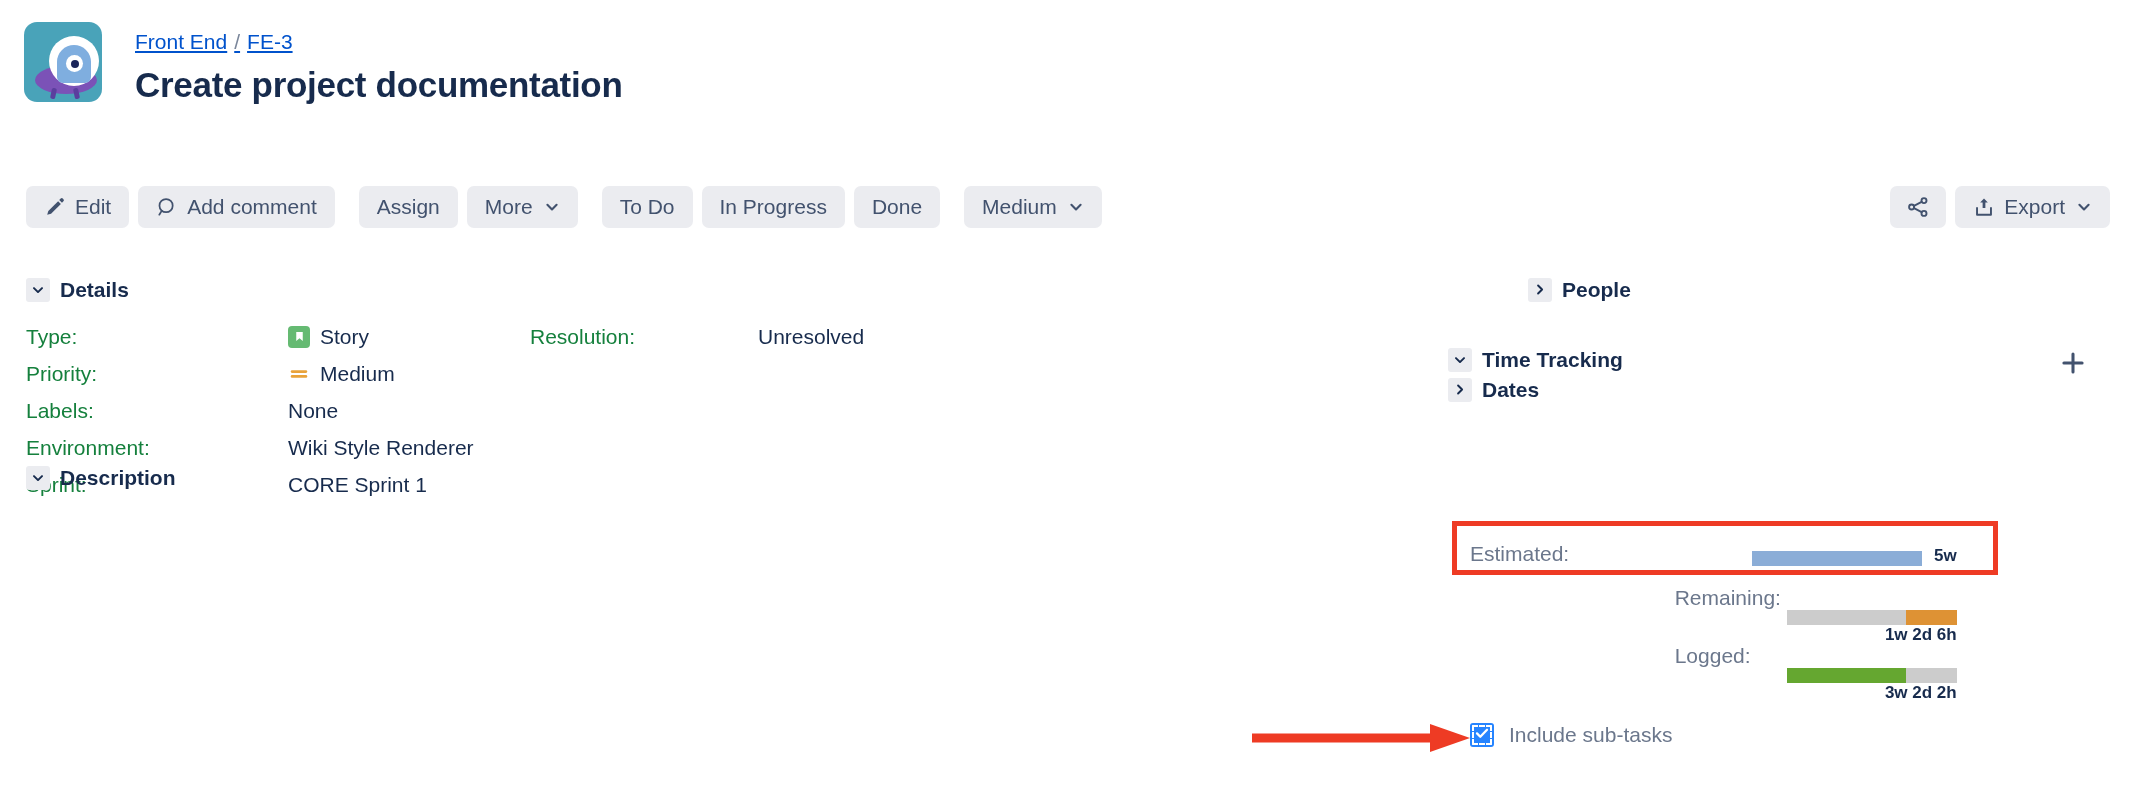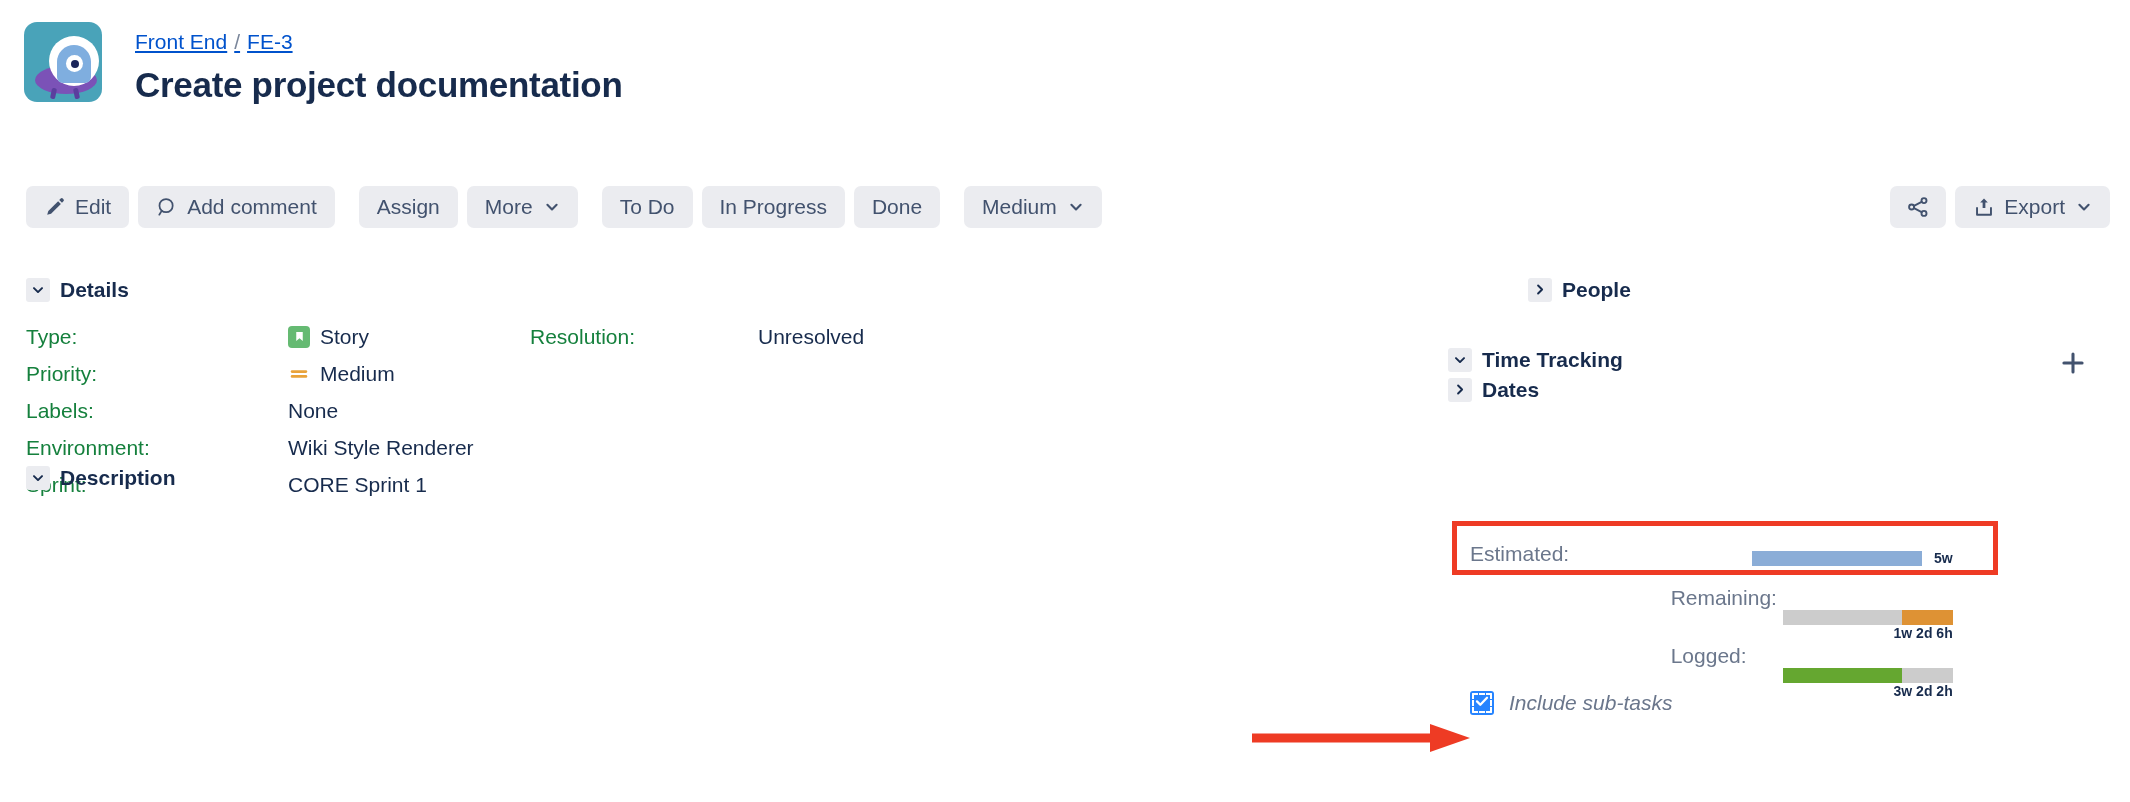--- a/index.html
+++ b/index.html
@@ -112,23 +112,23 @@
   .tt-plus {
     position: absolute; left: 2058px; top: 348px; width: 30px; height: 30px;
     display: inline-flex; align-items: center; justify-content: center; cursor: pointer;
   }
   .tt-rows { position: absolute; left: 1470px; top: 528px; }
   .ttrow { display: flex; align-items: flex-end; height: 38px; }
   .ttrow.spaced { margin-top: 20px; flex-direction: column; }
   .ttlabel { font-size: 21px; color: #6B778C; width: 282px; flex: none; }
   .bar { width: 170px; height: 15px; background: #CCCCCC; display: flex; flex: none; overflow: hidden; }
   .bar .seg { height: 100%; }
-  .ttvalue { font-size: 14px; font-weight: 700; color: #172B4D; margin-left: 12px; white-space: nowrap; }
-
-  .subtask-row { position: absolute; left: 1470px; top: 691px; display: flex; align-items: center; font-style: italic; }
+  .ttvalue { font-size: 17px; font-weight: 700; color: #172B4D; margin-left: 12px; white-space: nowrap; }
+
+  .subtask-row { position: absolute; left: 1470px; top: 723px; display: flex; align-items: center; }
   .cb {
     width: 24px; height: 24px; background: #2684FF; border-radius: 3px;
     display: inline-flex; align-items: center; justify-content: center;
     outline: 2px dashed #ffffff; outline-offset: -4px; flex: none; cursor: pointer;
   }
   .cb-label { font-size: 21px; color: #6B778C; margin-left: 15px; }
 
   
   .hl-rect {
     position: absolute; left: 1452px; top: 521px; width: 546px; height: 54px;

